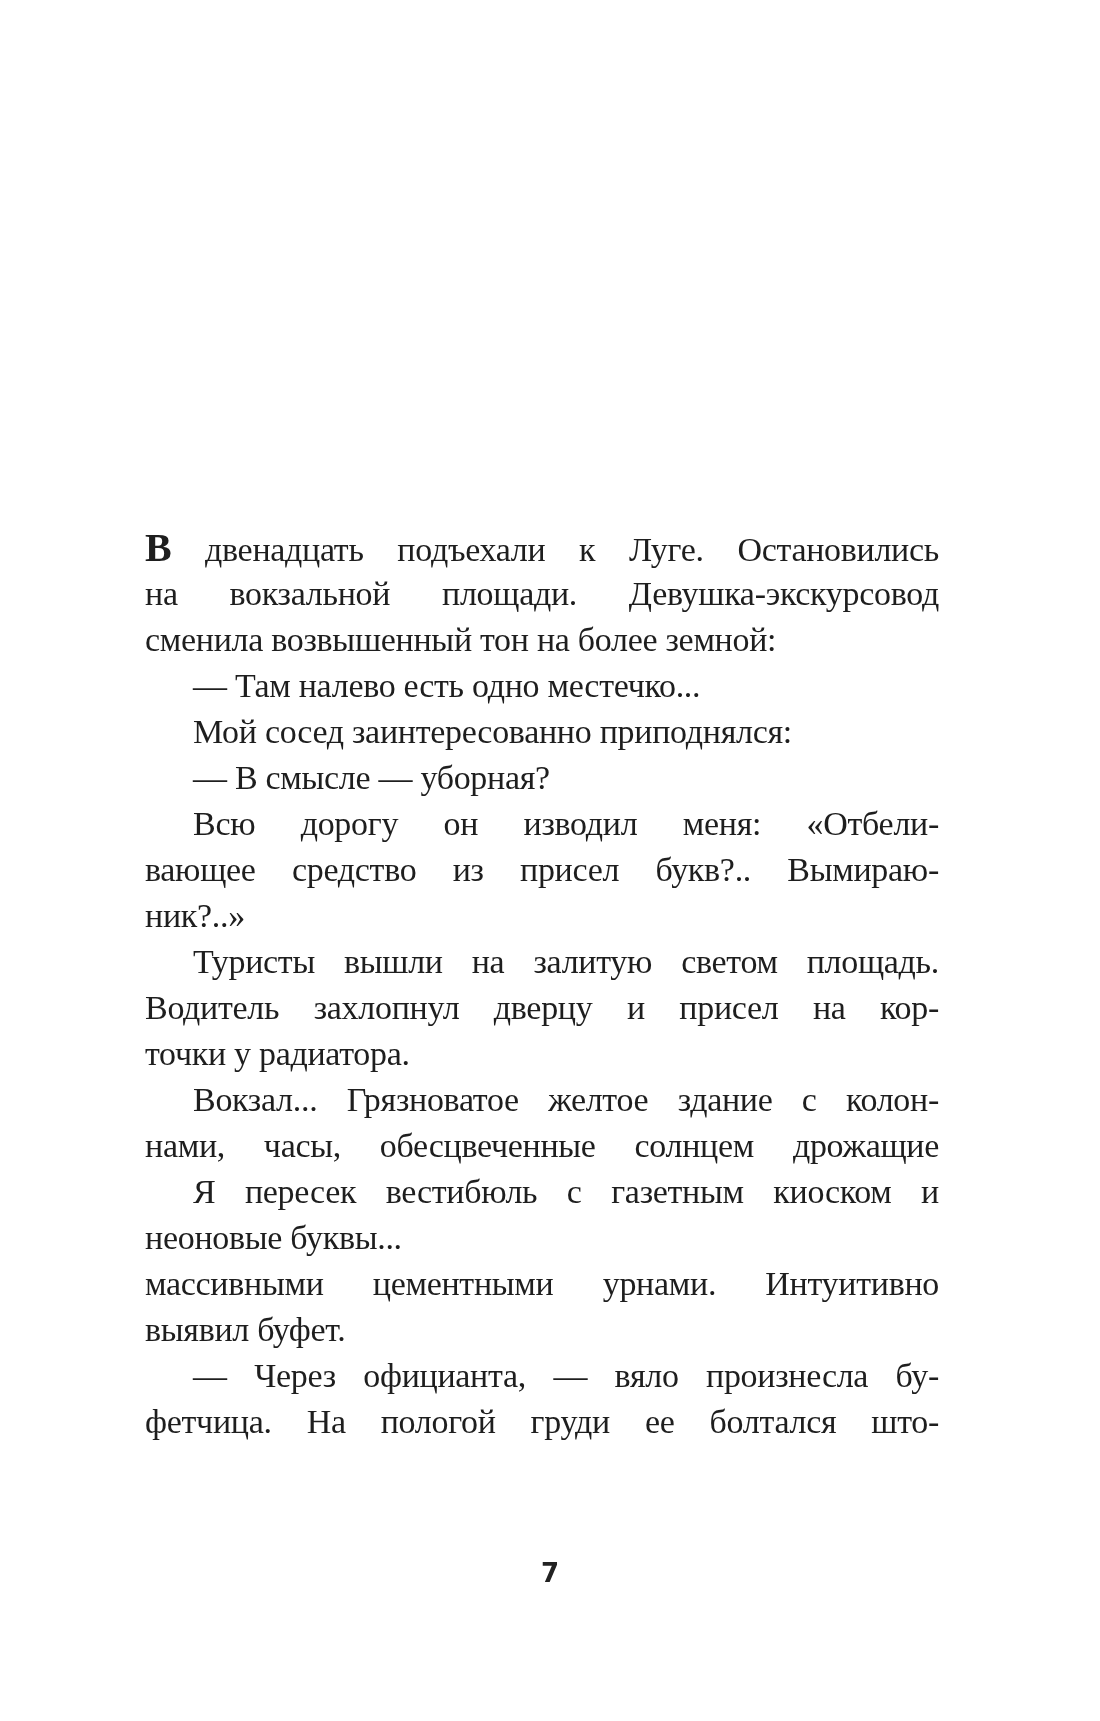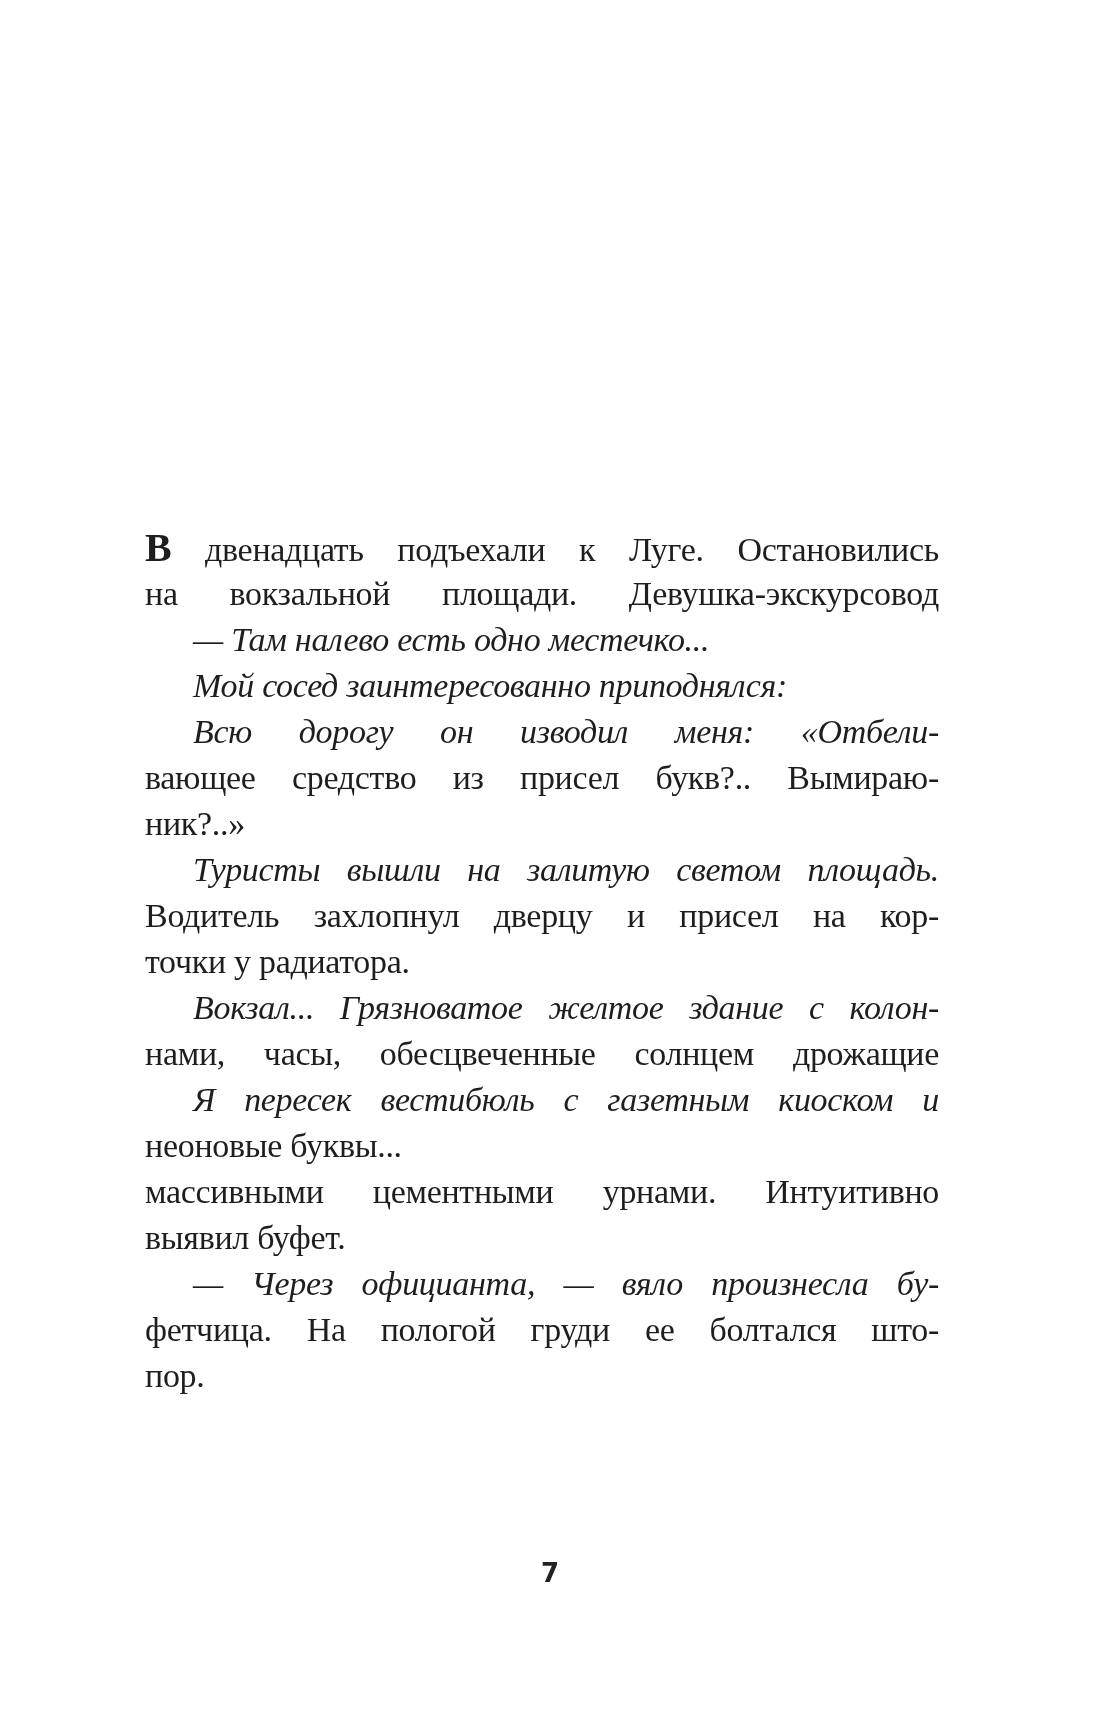--- a/index.html
+++ b/index.html
@@ -41,54 +41,54 @@
       text-align-last: justify;
       white-space: nowrap;
       height: 46px;
       overflow: visible;
     }
     .line.last {
       text-align-last: left;
     }
     .line.indent {
       padding-left: 48px;
-      font-style: italic;
     }
     .page-number {
       position: absolute;
       left: 0;
       width: 1100px;
       top: 1558px;
       text-align: center;
       font-family: "DejaVu Sans", sans-serif;
       font-weight: bold;
       font-size: 26px;
       color: #222222;
     }
   </style>
 </head>
 <body>
 
 <div class="page">
   <div class="text-block">
     <span class="line"><span class="dropcap">В</span><span> двенадцать подъехали к Луге. Остановились</span></span>
     <span class="line">на вокзальной площади. Девушка-экскурсовод</span>
+    <span class="line last">сменила возвышенный тон на более земной:</span>
     <span class="line indent last">— Там налево есть одно местечко...</span>
     <span class="line indent last">Мой сосед заинтересованно приподнялся:</span>
+    <span class="line indent last">— В смысле — уборная?</span>
     <span class="line indent">Всю дорогу он изводил меня: «Отбели-</span>
     <span class="line">вающее средство из присел букв?.. Вымираю-</span>
     <span class="line last">ник?..»</span>
     <span class="line indent">Туристы вышли на залитую светом площадь.</span>
     <span class="line">Водитель захлопнул дверцу и присел на кор-</span>
     <span class="line last">точки у радиатора.</span>
     <span class="line indent">Вокзал... Грязноватое желтое здание с колон-</span>
     <span class="line">нами, часы, обесцвеченные солнцем дрожащие</span>
     <span class="line indent">Я пересек вестибюль с газетным киоском и</span>
     <span class="line last">неоновые буквы...</span>
     <span class="line">массивными цементными урнами. Интуитивно</span>
     <span class="line last">выявил буфет.</span>
     <span class="line indent">— Через официанта, — вяло произнесла бу-</span>
     <span class="line">фетчица. На пологой груди ее болтался што-</span>
-    <span class="line last">пор.</span>
   </div>
 
   <div class="page-number">7</div>
 </div>
 
 </body></html>

